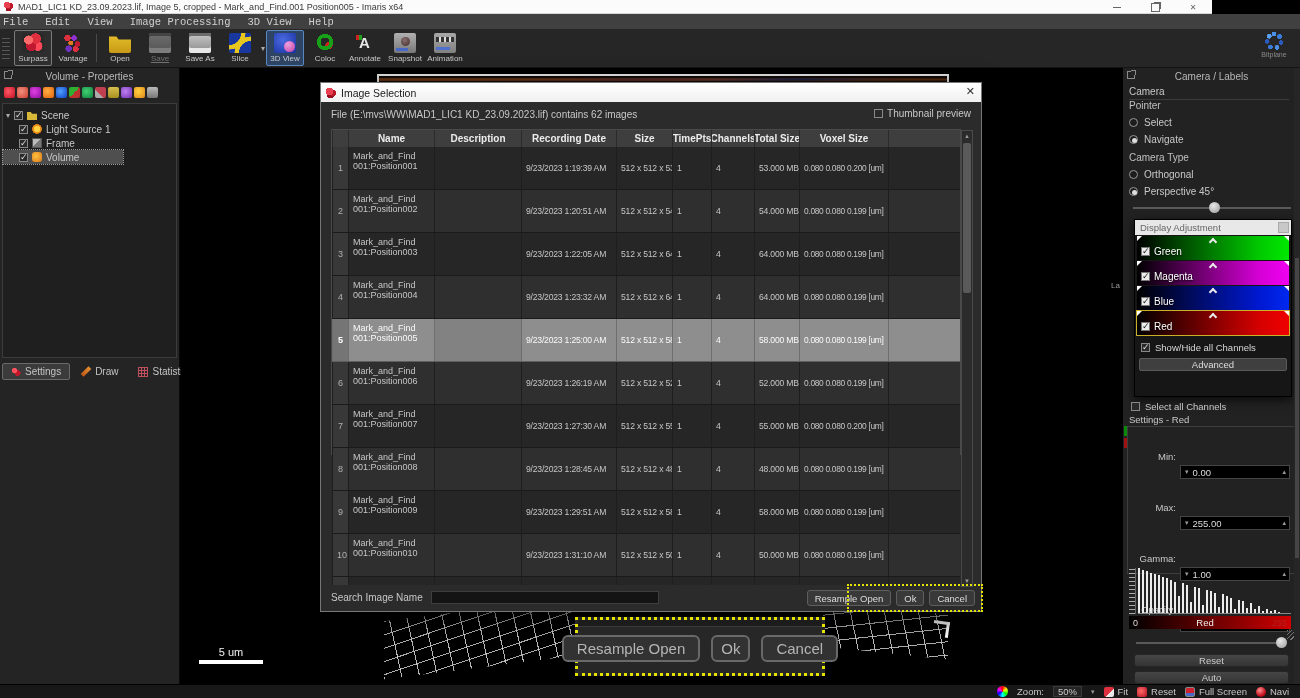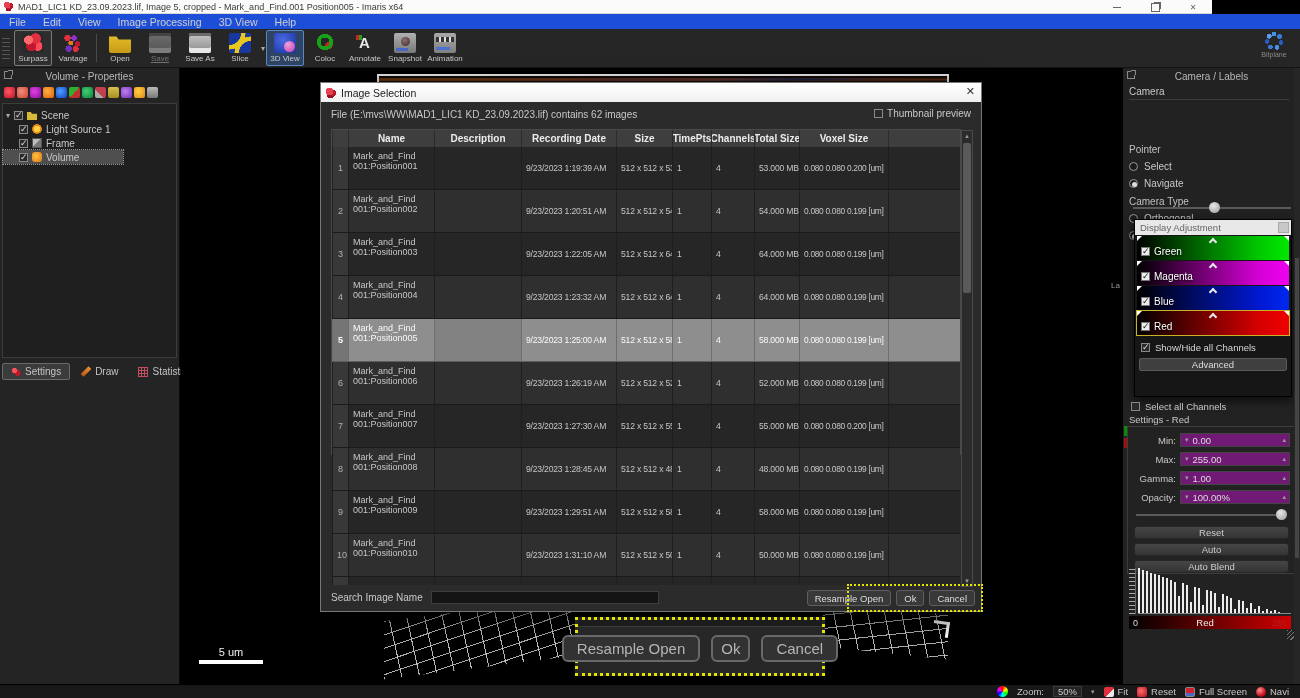--- a/index.html
+++ b/index.html
@@ -14,21 +14,21 @@
                radial-gradient(circle at 70% 45%, #c01828 0 38%, transparent 39%),
                radial-gradient(circle at 50% 75%, #a01020 0 36%, transparent 37%); }
   #titlebar .t-text { font-size:9px; color:#3a3a3a; }
   #win-controls { position:absolute; right:0; top:0; height:14px; display:flex; }
   .wc { width:38px; height:14px; display:flex; align-items:center; justify-content:center; }
   .wc-min::after { content:""; width:8px; height:1px; background:#666; }
   .wc-restore::after { content:""; width:7px; height:7px; border:1px solid #666; box-shadow:2px -2px 0 -1px #666; }
   .wc-close::after { content:"✕"; font-size:8px; color:#666; }
 
   
-  #menubar { left:0; top:14px; width:1300px; height:15px; background:#1d4ed8; display:flex; align-items:center; gap:17px; padding-left:9px; }
+  #menubar { left:0; top:14px; width:1300px; height:15px; background:#404040; display:flex; align-items:center; gap:17px; padding-left:3px;font-family:Liberation Mono, monospace; }
   #menubar span { font-size:10.5px; color:#cfcfcf; }
 
   
   #toolbar { left:0; top:29px; width:1300px; height:39px; background:#262626; border-bottom:1px solid #141414; display:flex; align-items:center; padding-left:2px; }
   #grip { width:8px; height:22px; margin-right:3px; background:repeating-linear-gradient(0deg,#555 0 1px,transparent 1px 4px); }
   .tb-btn { width:38px; height:36px; display:flex; flex-direction:column; align-items:center; justify-content:flex-start; padding-top:2px; margin:0 1px; border:1px solid transparent; border-radius:2px; }
   .tb-btn.sel { border-color:#7a7a7a; background:#2e2e2e; }
   .tb-btn.active { border-color:#5a87c0; background:#2d4464; }
   .tb-btn.disabled { opacity:.45;text-decoration:underline; }
   .tb-ic { width:22px; height:20px; border-radius:2px; }
@@ -147,21 +147,21 @@
   
   #callout { left:575px; top:617px; width:250px; height:59px; background:#272727; border:3px dotted #e4e400; z-index:30; }
   #callout .co-strip { height:7px; background:#1c1c1c; border-bottom:1px solid #3a3a3a; }
   #callout .co-btns { display:flex; justify-content:center; align-items:center; gap:11px; margin-top:8px; }
   .co-btn { font-size:15px; color:#b5b5b5; background:#323232; border:2px solid #696969; border-radius:6px; padding:3px 13px; white-space:nowrap; }
   .co-btn.small { padding:3px 8px; }
 
   
   #right-panel { left:1122px; top:68px; width:178px; height:616px; background:#222; border-left:1px solid #000; }
   #rp-camera-lb { position:absolute; left:6px; top:18px; font-size:10px; color:#c8c8c8; width:160px; border-bottom:1px solid #3c3c3c; padding-bottom:2px; }
-  .rp-group-lb { font-size:10px; color:#c0c0c0;margin-top:44px; }
+  .rp-group-lb { font-size:10px; color:#c0c0c0; }
   .radio-row { display:flex; align-items:center; gap:6px; font-size:10px; color:#c8c8c8; margin-top:6px; }
   .radio { width:9px; height:9px; border-radius:50%; border:1px solid #999; background:#1c1c1c; position:relative; flex:none; }
   .radio.on::after { content:""; position:absolute; left:2px; top:2px; width:5px; height:5px; border-radius:50%; background:#ddd; }
   #rp-pointer { position:absolute; left:6px; top:32px; }
   #rp-camtype { position:absolute; left:6px; top:84px; }
   #cam-slider { position:absolute; left:10px; top:134px; width:158px; height:11px; }
   .slider-track { position:absolute; left:0; right:0; top:5px; height:2px; background:#5a5a5a; }
   .slider-thumb { position:absolute; top:0; width:11px; height:11px; border-radius:50%; background:radial-gradient(circle at 40% 35%,#e8e8e8,#9a9a9a); }
   
   #disp-adj { position:absolute; left:11px; top:151px; width:158px; height:178px; background:#161616; border:1px solid #000; box-shadow:0 3px 10px rgba(0,0,0,.7); }
@@ -180,21 +180,21 @@
   .chev { position:absolute; left:50%; top:3px; width:6px; height:6px; border-top:2px solid #e8e8e8; border-left:2px solid #e8e8e8; transform:translateX(-50%) rotate(45deg); }
   .chk-row { position:absolute; left:4px; bottom:3px; display:flex; align-items:center; gap:4px; }
   .ch-lb { font-size:10px; color:#fff; text-shadow:0 1px 2px #000; }
   .da-row { display:flex; align-items:center; gap:5px; margin:7px 0 0 6px; font-size:9.5px; color:#d8d8d8; }
   #btn-advanced { display:block; margin:5px auto 0 auto; width:148px; height:13px; background:#3f3f3f; border:1px solid #5a5a5a; border-radius:2px; font-size:9.5px; color:#ddd; text-align:center; line-height:12px; }
   #rp-selectall { position:absolute; left:8px; top:333px; display:flex; align-items:center; gap:5px; font-size:9.5px; color:#c8c8c8; }
   #rp-settings-lb { position:absolute; left:6px; top:346px; font-size:9.5px; color:#c8c8c8; }
   #rp-settings { position:absolute; left:4px; top:358px; width:169px; height:148px; border:1px solid #3d3d3d; padding-top:6px; }
   .fld-row { display:flex; align-items:center; margin:0 5px 5px 0; }
   .fld-lb { width:48px; text-align:right; font-size:9.5px; color:#c8c8c8; margin-right:4px; }
-  .fld-box { flex:1; height:14px; background:#701a75; border:1px solid #444; display:flex; align-items:center; position:relative; }
+  .fld-box { flex:1; height:14px; background:#000000; border:1px solid #444; display:flex; align-items:center; position:relative;margin-top:32px; }
   .fld-box .dd { font-size:7px; color:#999; margin:0 4px; }
   .fld-box .val { font-size:9.5px; color:#ddd; }
   .fld-box .up { position:absolute; right:3px; font-size:7px; color:#999; }
   #op-slider { position:relative; margin:3px 8px 6px 8px; height:11px; }
   .rp-btn { display:block; margin:0 auto 4px auto; width:155px; height:13px; background:linear-gradient(#464646,#343434); border:1px solid #262626; border-radius:3px; font-size:9.5px; color:#ccc; text-align:center; line-height:12px; }
   #histo { position:absolute; left:6px; top:498px; width:162px; height:48px; display:flex; align-items:flex-end; }
   #histo-axis { width:7px; height:46px; background:repeating-linear-gradient(0deg,#aaa 0 1px,transparent 1px 4px); border-right:1px solid #666; margin-right:2px; }
   #histo-bars { flex:1; height:46px; display:flex; align-items:flex-end; gap:2px; border-bottom:1px solid #888; }
   .hbar { width:2px; background:#ececec; }
   #histo-grad { position:absolute; left:6px; top:548px; width:162px; height:13px; background:linear-gradient(90deg,#000,#d00000); display:flex; align-items:center; justify-content:space-between; padding:0 4px; }

